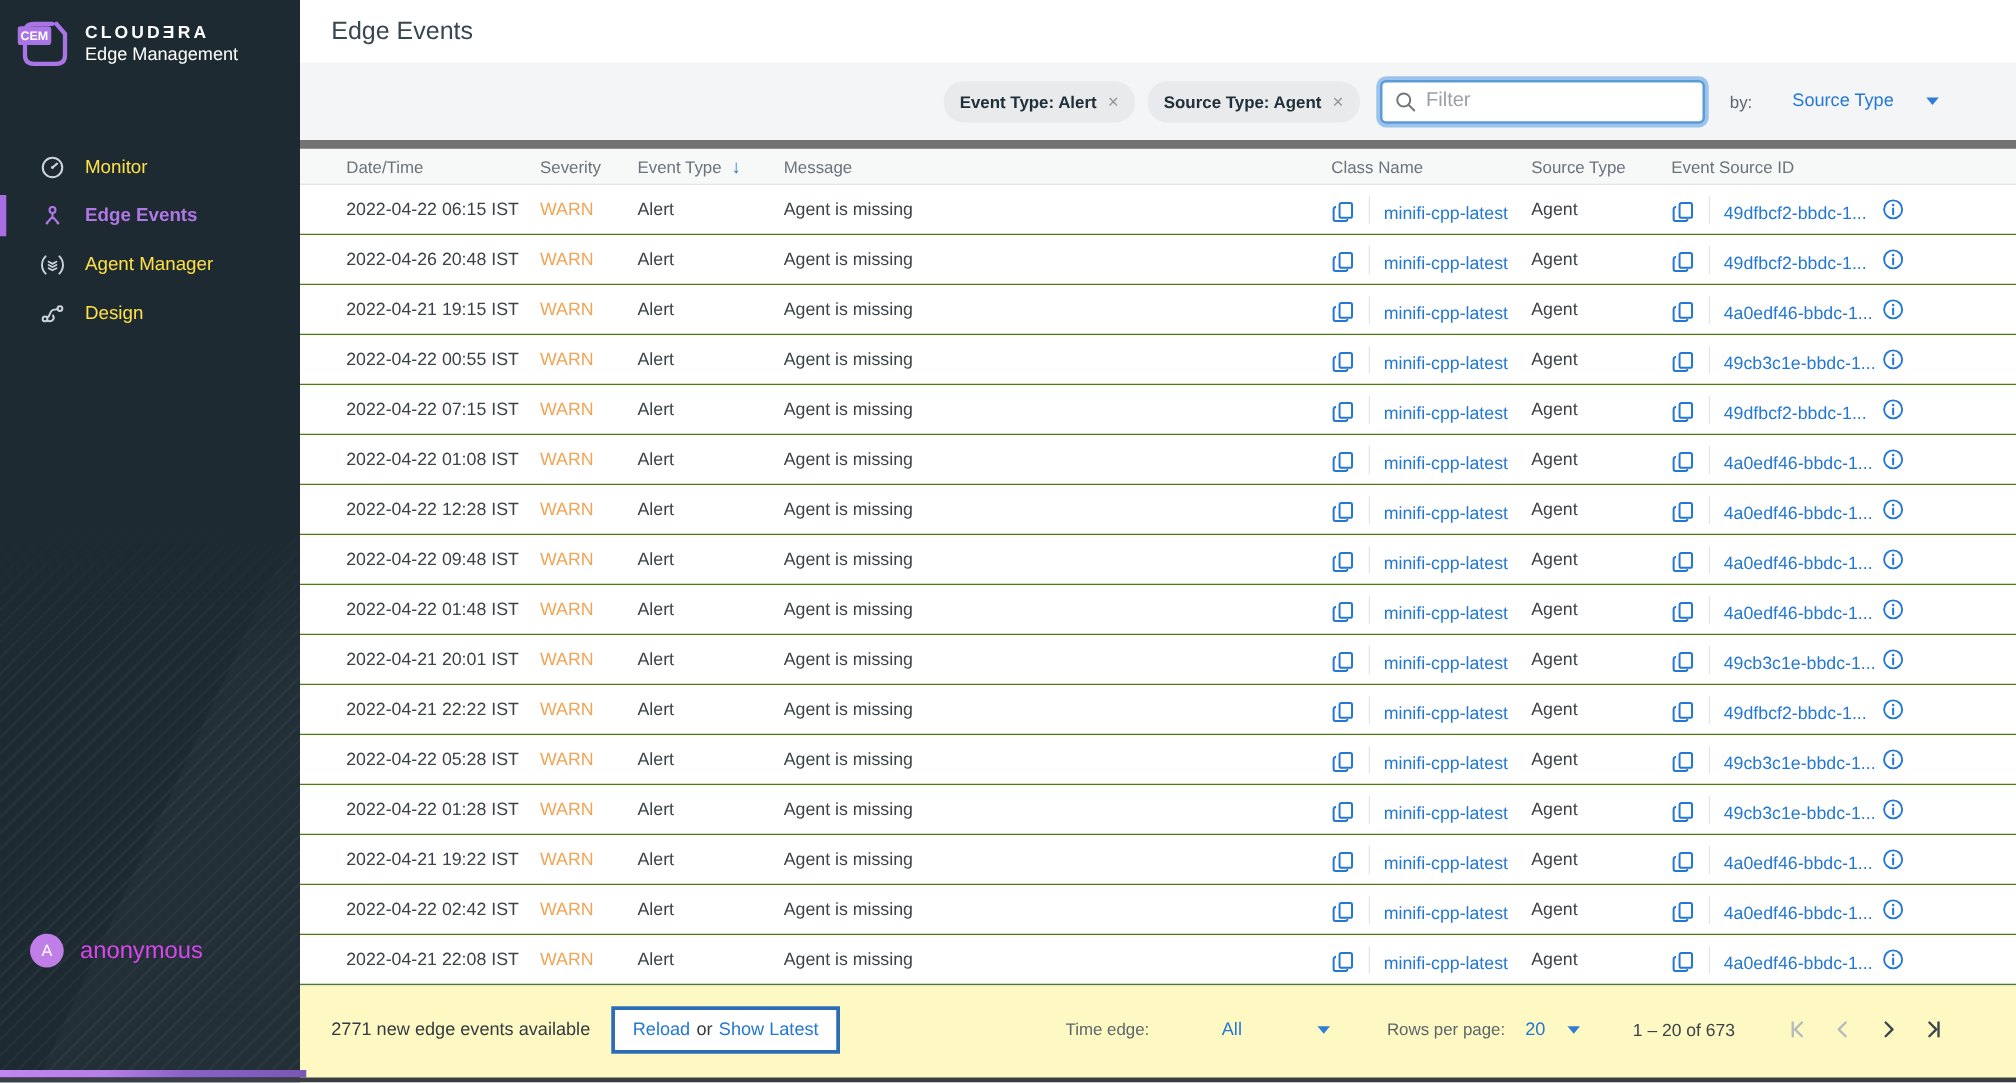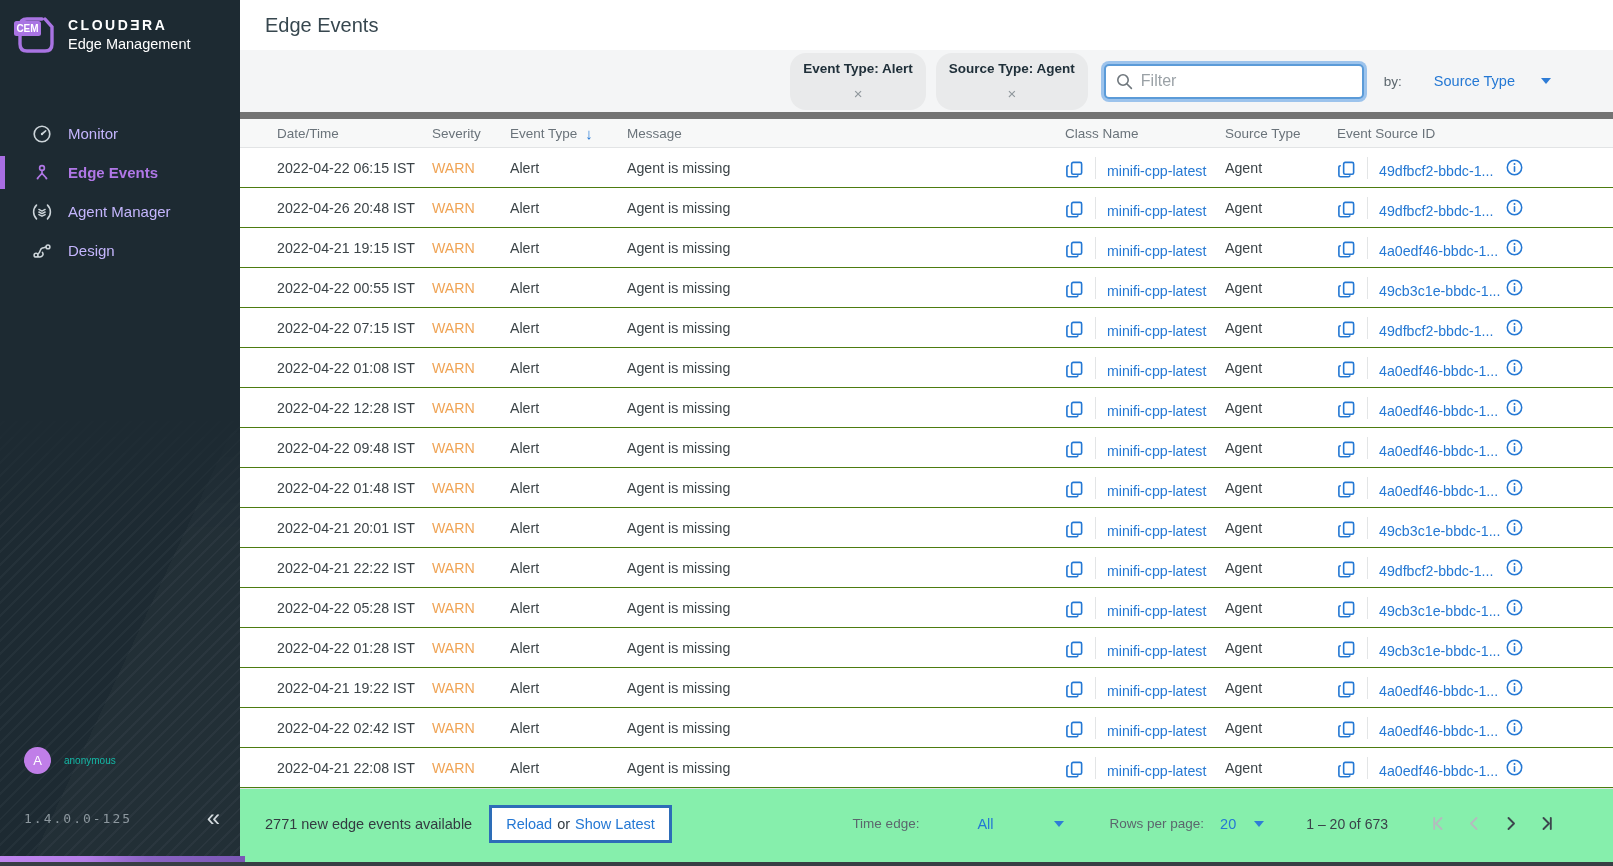--- a/index.html
+++ b/index.html
@@ -15,42 +15,42 @@
        repeating-linear-gradient(135deg, rgba(255,255,255,0.035) 0 2px, transparent 2px 9px);
      -webkit-mask-image:linear-gradient(to bottom, transparent, black 30%);
      mask-image:linear-gradient(to bottom, transparent, black 30%);
      pointer-events:none; }
   .logo-row { display:flex; align-items:center; gap:12px; padding:14px 14px 0 14px; position:relative; z-index:2; }
   .logo-badge { flex:0 0 42px; }
   .brand-block { line-height:1.25; }
   .brand { color:#ffffff; font-weight:bold; font-size:14px; letter-spacing:2.5px; }
   .product { color:#ffffff; font-size:14.5px; }
   .nav { margin-top:58px; position:relative; z-index:2; }
-  .nav-item { position:relative; display:flex; align-items:center; gap:15px; height:39px; padding-left:31px; cursor:pointer; font-size:15px; color:#c4b5fd; }
+  .nav-item { position:relative; display:flex; align-items:center; gap:15px; height:39px; padding-left:31px; cursor:pointer; font-size:15px; color:#fde047; }
   .nav-item svg { flex:0 0 22px; }
   .nav-item.active { color:#b077e6; font-weight:bold; }
   .nav-item.active::before { content:""; position:absolute; left:0; top:3px; bottom:3px; width:5px; background:#a96ee3; }
   .nav-icon { stroke:#ccd4d9; }
   .active .nav-icon { stroke:#b077e6; }
   .nav-icon-fill { fill:#ccd4d9; }
   .active .nav-icon-fill { fill:#b077e6; }
   .user-row { position:absolute; left:0; right:0; bottom:92px; display:flex; align-items:center; gap:13px; padding-left:24px; z-index:2; }
   .avatar { width:27px; height:27px; border-radius:50%; background:#c07ee8; color:#fff; display:flex; align-items:center; justify-content:center; font-size:13px; }
-  .user-name { font-size:10px; color:#14b8a6; }
+  .user-name { font-size:19px; color:#d946ef; }
   .version-row { position:absolute; left:0; right:0; bottom:36px; display:flex; align-items:center; justify-content:space-between; padding:0 20px 0 24px; z-index:2; }
   .version { font-family:"DejaVu Sans Mono", monospace; font-size:13px; letter-spacing:2px; color:#8d989f; }
   .collapse { font-size:24px; color:#d3dade; cursor:pointer; line-height:1; }
 
   
   .main { flex:1; display:flex; flex-direction:column; background:#f4f5f6; min-width:0; }
   .header { height:50px; background:#ffffff; display:flex; align-items:center; padding-left:25px; }
   .page-title { font-size:20px; color:#37474f; }
 
   .filter-row { height:62px; display:flex; align-items:center; justify-content:flex-end; padding-right:62px; gap:10px; }
-  .chip { display:flex; align-items:center; gap:9px; background:#e9eaeb; border-radius:16px; padding:8px 13px; font-size:13.5px; font-weight:bold; color:#20303a; cursor:default;flex-direction:column; }
+  .chip { display:flex; align-items:center; gap:9px; background:#e9eaeb; border-radius:16px; padding:8px 13px; font-size:13.5px; font-weight:bold; color:#20303a; cursor:default; }
   .chip-x { color:#8f979c; font-size:15px; font-weight:normal; cursor:pointer; }
   .filter-box { display:flex; align-items:center; gap:8px; width:260px; height:35px; margin-left:6px; background:#fff; border:2px solid #5b9bd8; border-radius:5px; box-shadow:0 0 0 3px #9cc3ec; padding:0 10px; }
   .filter-box input { border:none; outline:none; flex:1; font-size:16px; font-family:inherit; color:#3b4347; }
   .filter-box input::placeholder { color:#9aa1a6; }
   .by-label { color:#5b666d; font-size:13.5px; margin-left:10px; }
   .by-select { display:flex; align-items:center; gap:26px; margin-left:22px; color:#2478d4; font-size:14.5px; cursor:pointer; }
   .caret { width:0; height:0; border-left:5px solid transparent; border-right:5px solid transparent; border-top:6px solid #2e7cd6; display:inline-block; }
 
   
   .tr { display:grid; grid-template-columns:155px 78px 117px 1fr 160px 112px 168px 42px; align-items:center; padding:0 66px 0 37px; }
@@ -60,21 +60,21 @@
   .rows { flex:1; background:#fff; overflow:hidden; }
   .row { height:40px; background:#fff; border-bottom:1px solid #4d7c0f; font-size:14.2px; color:#3b4347; }
   .sev { color:#f0a455; }
   .cell-link { display:flex; align-items:flex-end; }
   .copy-btn { display:flex; align-items:center; cursor:pointer; }
   .vdiv { width:1px; height:22px; background:#e3e5e6; margin:0 11px; }
   .link { color:#2478d4; text-decoration:none; cursor:pointer; white-space:nowrap; }
   .info-btn { display:flex; align-items:center; cursor:pointer; }
 
   
-  .footer { height:78px; background:#86efac; border-top:1px solid #e2e4e5; display:flex; align-items:center; padding:6px 58px 14px 25px; }
+  .footer { height:78px; background:#fef9c3; border-top:1px solid #e2e4e5; display:flex; align-items:center; padding:6px 58px 14px 25px; }
   .new-events { font-size:14.5px; color:#333b41; }
   .reload-box { display:flex; align-items:center; gap:5px; border:3px solid #2d6db8; background:#fff; padding:8px 14px; margin-left:17px; font-size:14.5px; color:#333b41; }
   .footer-right { margin-left:auto; display:flex; align-items:center; }
   .f-label { color:#5b666d; font-size:13.5px; }
   .f-select { display:flex; align-items:center; color:#2478d4; font-size:14.5px; cursor:pointer; }
   .range-text { color:#3a434a; font-size:14px; }
   .pager { display:flex; align-items:center; gap:19px; margin-left:42px; }
   .pg { cursor:pointer; display:flex; align-items:center; }
   .pg svg { stroke:#3c464d; }
   .pg.disabled svg { stroke:#b4babe; }
@@ -135,24 +135,20 @@
         </svg>
         <span>Design</span>
       </div>
     </nav>
 
     <div class="user-row">
       <div class="avatar">A</div>
       <div class="user-name">anonymous</div>
     </div>
 
-    <div class="version-row">
-      <span class="version">1.4.0.0-125</span>
-      <span class="collapse">«</span>
-    </div>
   </aside>
 
   <div class="main">
 
     <div class="header">
       <div class="page-title">Edge Events</div>
     </div>
 
     <div class="filter-row">
       <div class="chip">

